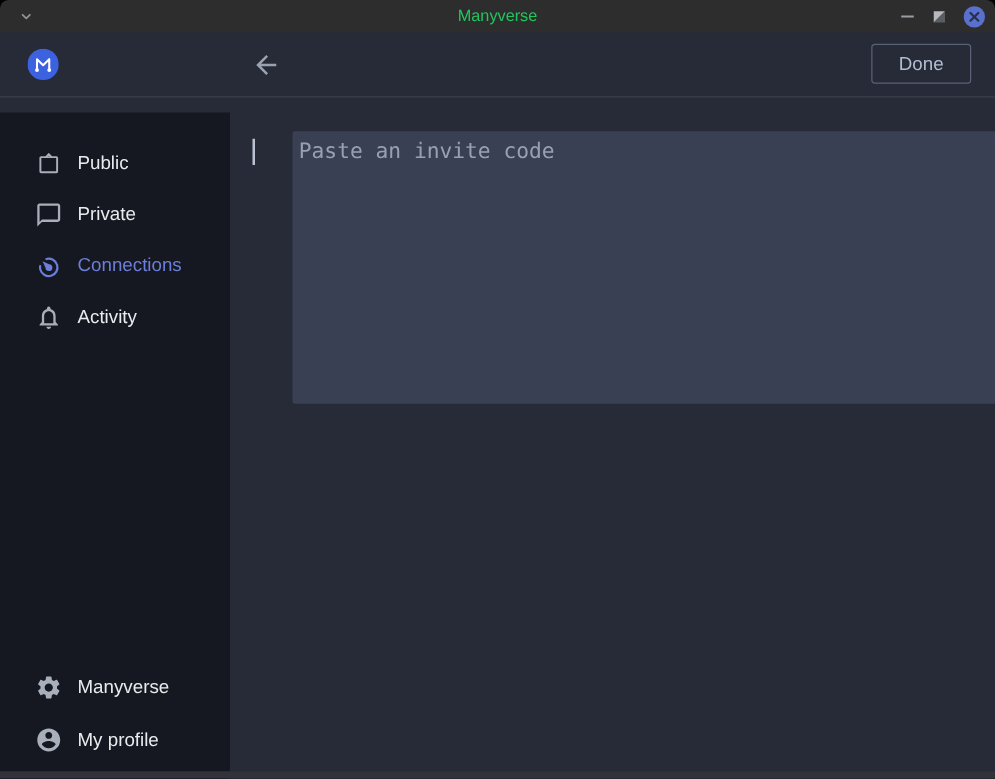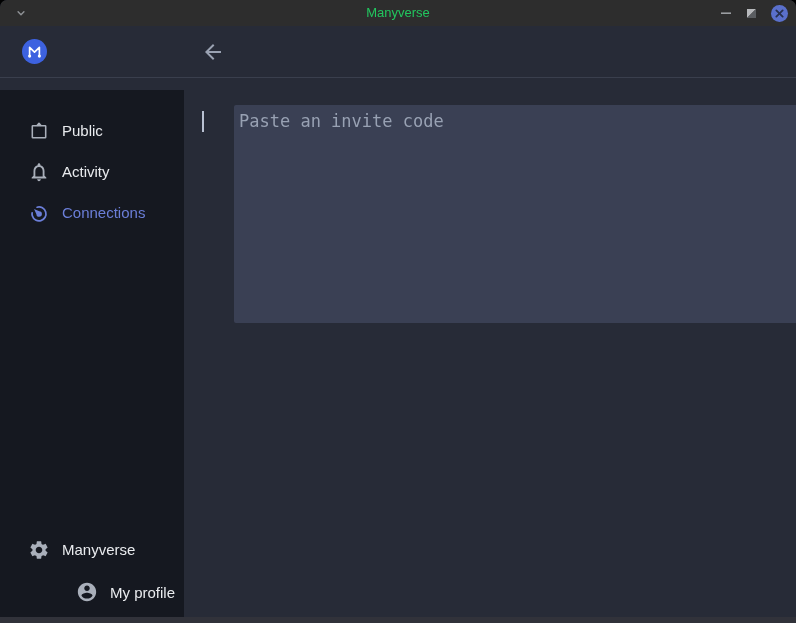--- a/index.html
+++ b/index.html
@@ -45,21 +45,21 @@
   }
   .sb-item{
     height:41px;display:flex;align-items:center;padding-left:28px;gap:12px;
     color:#e9ebee;font-size:15px;cursor:pointer;
   }
   .sb-item .sb-icon{width:22px;height:22px;display:flex;align-items:center;justify-content:center;color:#a9afba;flex:none;}
   .sb-item.active{color:#6b7ed8;}
   .sb-item.active .sb-icon{color:#6b7ed8;}
   .sb-spacer{flex:1;}
   .sb-bottom{padding-bottom:15px;}
-  .sb-item.tall{height:44px;margin-left:48px;}
+  .sb-item.tall{height:44px;}
   .sb-label{white-space:nowrap;}
   
   .content{flex:1;height:539px;background:#272b37;position:relative;}
   .ta-wrap{position:absolute;left:14px;top:15px;width:578px;height:218px;padding-left:36px;}
   .ta-wrap textarea{
     width:100%;height:100%;box-sizing:border-box;resize:none;border:none;outline:none;
     background:#3a4054;border-radius:2px;padding:6px 8px 6px 5px;
     font-family:"DejaVu Sans Mono",monospace;font-size:17px;line-height:1.25;color:#dfe3ea;
   }
   .ta-wrap textarea::placeholder{color:#98a1b3;opacity:1;}
@@ -108,56 +108,65 @@
         <path d="M7.3 15.8 V8 L12 12.6 L16.7 8 V15.8" stroke="#ffffff" stroke-width="1.6" fill="none" stroke-linecap="round" stroke-linejoin="round"></path>
         <circle cx="7.3" cy="16.4" r="1.5" fill="#ffffff"></circle>
         <circle cx="16.7" cy="16.4" r="1.5" fill="#ffffff"></circle>
       </svg>
     </span>
     <span class="back">
       <svg width="24" height="24" viewBox="0 0 24 24" fill="currentColor">
           <path d="M20 11H7.83l5.59-5.59L12 4l-8 8 8 8 1.41-1.41L7.83 13H20v-2z"></path>
         </svg>
     </span>
+    <button class="done">Done</button>
   </div>
 
   <div class="app-body">
 
     <nav class="sidebar">
 
       <div class="sb-item">
         <span class="sb-icon">
           <svg width="22" height="22" viewBox="0 0 24 24" fill="none" stroke="currentColor" stroke-width="1.7" stroke-linejoin="round">
             <path d="M9.6 6.2 L12 3.6 L14.4 6.2"></path>
             <rect x="4.7" y="6.2" width="14.6" height="13.2" rx="0.6"></rect>
           </svg>
         </span>
         <span class="sb-label">Public</span>
       </div>
 
-
       <div class="sb-item">
         <span class="sb-icon">
           <svg width="22" height="22" viewBox="0 0 24 24" fill="currentColor">
-              <path d="M12 22c1.1 0 2-.9 2-2h-4c0 1.1.89 2 2 2zm6-6v-5c0-3.07-1.64-5.64-4.5-6.32V4c0-.83-.67-1.5-1.5-1.5s-1.5.67-1.5 1.5v.68C7.63 5.36 6 7.92 6 11v5l-2 2v1h16v-1l-2-2zm-2 1H8v-6c0-2.48 1.51-4.5 4-4.5s4 2.02 4 4.5v6z"></path>
+              <path d="M20 2H4c-1.1 0-2 .9-2 2v18l4-4h14c1.1 0 2-.9 2-2V4c0-1.1-.9-2-2-2zm0 14H6l-2 2V4h16v12z"></path>
             </svg>
         </span>
-        <span class="sb-label">Activity</span>
+        <span class="sb-label">Private</span>
       </div>
 
       <div class="sb-item active">
         <span class="sb-icon">
           <svg width="22" height="22" viewBox="0 0 24 24">
             <circle cx="12" cy="13" r="7.6" fill="none" stroke="currentColor" stroke-width="1.9" pathLength="100" stroke-dasharray="82 18" stroke-linecap="round" transform="rotate(-106 12 13)"></circle>
             <g transform="rotate(-45 12 13)">
               <path d="M12 5.4 L14.2 11.2 A3 3 0 1 1 9.8 11.2 Z" fill="currentColor"></path>
             </g>
           </svg>
         </span>
         <span class="sb-label">Connections</span>
+      </div>
+
+      <div class="sb-item">
+        <span class="sb-icon">
+          <svg width="22" height="22" viewBox="0 0 24 24" fill="currentColor">
+              <path d="M12 22c1.1 0 2-.9 2-2h-4c0 1.1.89 2 2 2zm6-6v-5c0-3.07-1.64-5.64-4.5-6.32V4c0-.83-.67-1.5-1.5-1.5s-1.5.67-1.5 1.5v.68C7.63 5.36 6 7.92 6 11v5l-2 2v1h16v-1l-2-2zm-2 1H8v-6c0-2.48 1.51-4.5 4-4.5s4 2.02 4 4.5v6z"></path>
+            </svg>
+        </span>
+        <span class="sb-label">Activity</span>
       </div>
 
       <div class="sb-spacer"></div>
 
       <div class="sb-bottom">
 
         <div class="sb-item">
           <span class="sb-icon">
             <svg width="22" height="22" viewBox="0 0 24 24" fill="currentColor">
                 <path d="M19.14 12.94c.04-.3.06-.61.06-.94 0-.32-.02-.64-.07-.94l2.03-1.58c.18-.14.23-.41.12-.61l-1.92-3.32c-.12-.22-.37-.29-.59-.22l-2.39.96c-.5-.38-1.03-.7-1.62-.94l-.36-2.54c-.04-.24-.24-.41-.48-.41h-3.84c-.24 0-.43.17-.47.41l-.36 2.54c-.59.24-1.13.57-1.62.94l-2.39-.96c-.22-.08-.47 0-.59.22L2.74 8.87c-.12.21-.08.47.12.61l2.03 1.58c-.05.3-.09.63-.09.94s.02.64.07.94l-2.03 1.58c-.18.14-.23.41-.12.61l1.92 3.32c.12.22.37.29.59.22l2.39-.96c.5.38 1.03.7 1.62.94l.36 2.54c.05.24.24.41.48.41h3.84c.24 0 .44-.17.47-.41l.36-2.54c.59-.24 1.13-.56 1.62-.94l2.39.96c.22.08.47 0 .59-.22l1.92-3.32c.12-.22.07-.47-.12-.61l-2.01-1.58zM12 15.6c-1.98 0-3.6-1.62-3.6-3.6s1.62-3.6 3.6-3.6 3.6 1.62 3.6 3.6-1.62 3.6-3.6 3.6z"></path>

